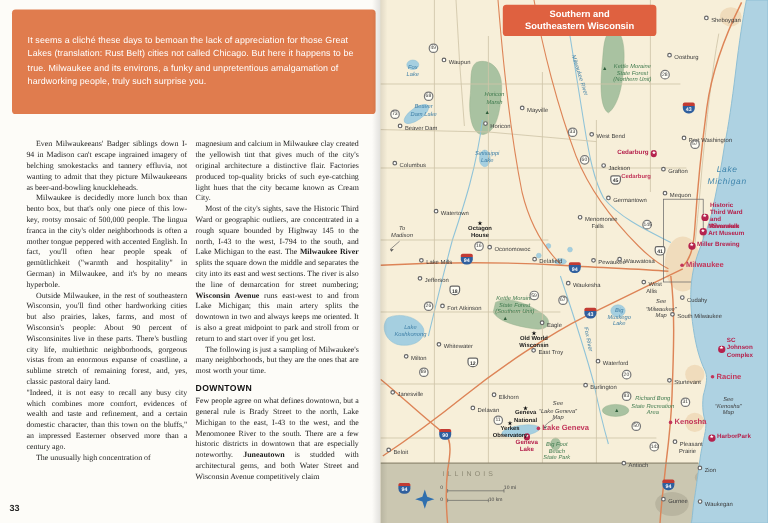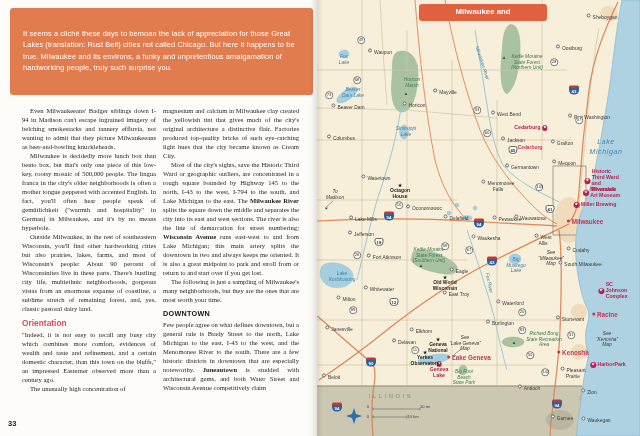--- a/index.html
+++ b/index.html
@@ -3,21 +3,21 @@
 <meta charset="utf-8">
 <style>
   html,body{margin:0;padding:0;background:#e8e8e8;}
   #spread{position:relative;width:640px;height:436px;background:#fdfcf8;overflow:hidden;
           font-family:"Liberation Sans",sans-serif;}
   
   #left-page{position:absolute;left:0;top:0;width:317px;height:436px;background:#fdfcf8;}
   .callout{position:absolute;left:10px;top:8px;width:303px;height:87px;background:#e07c4e;
            border-radius:3px;box-sizing:border-box;padding:20px 16px 0 13px;color:#fff;
            font:7.4px/11.3px "Liberation Sans",sans-serif;letter-spacing:.1px;}
-  .col{position:absolute;top:106px;color:#1f1f1f;text-align:justify;
+  .col{position:absolute;top:116px;color:#1f1f1f;text-align:justify;
        font:6.6px/9px "Liberation Serif",serif;}
   #col1{left:22px;width:134px;}
   #col2{left:163px;width:136px;}
   .col p{margin:0;text-indent:8px;}
   .col p.noindent{text-indent:0;}
   .col b{font-weight:bold;}
   h2.orient{font:bold 8.4px/10px "Liberation Sans",sans-serif;color:#d8505f;margin:5px 0 2px;}
   h3.down{font:bold 7.2px/9px "Liberation Sans",sans-serif;color:#111;margin:5px 0 2px;letter-spacing:.3px;}
   .pagenum{position:absolute;left:8px;bottom:8px;font:bold 7.5px "Liberation Sans",sans-serif;color:#222;}
   
@@ -67,21 +67,20 @@
 <div id="spread">
 
   <div id="left-page">
     <div class="callout">
       <span>It seems a cliché these days to bemoan the lack of appreciation for those Great Lakes (translation: Rust Belt) cities not called Chicago. But here it happens to be true. Milwaukee and its environs, a funky and unpretentious amalgamation of hardworking people, truly such surprise you.</span>
     </div>
     <div class="col" id="col1">
       <p>Even Milwaukeeans' Badger siblings down I-94 in Madison can't escape ingrained imagery of belching smokestacks and tannery effluvia, not wanting to admit that they picture Milwaukeeans as beer-and-bowling knuckleheads.</p>
       <p>Milwaukee is decidedly more lunch box than bento box, but that's only one piece of this low-key, rootsy mosaic of 500,000 people. The lingua franca in the city's older neighborhoods is often a mother tongue peppered with accented English. In fact, you'll often hear people speak of gemütlichkeit ("warmth and hospitality" in German) in Milwaukee, and it's by no means hyperbole.</p>
       <p>Outside Milwaukee, in the rest of southeastern Wisconsin, you'll find other hardworking cities but also prairies, lakes, farms, and most of Wisconsin's people: About 90 percent of Wisconsinites live in these parts. There's bustling city life, multiethnic neighborhoods, gorgeous vistas from an enormous expanse of coastline, a sublime stretch of remaining forest, and, yes, classic pastoral dairy land.</p>
-      <h2 class="orient">Orientation</h2>
       <p class="noindent">"Indeed, it is not easy to recall any busy city which combines more comfort, evidences of wealth and taste and refinement, and a certain domestic character, than this town on the bluffs," an impressed Easterner observed more than a century ago.</p>
       <p>The unusually high concentration of</p>
     </div>
     <div class="col" id="col2">
       <p class="noindent">magnesium and calcium in Milwaukee clay created the yellowish tint that gives much of the city's original architecture a distinctive flair. Factories produced top-quality bricks of such eye-catching light hues that the city became known as Cream City.</p>
       <p>Most of the city's sights, save the Historic Third Ward or geographic outliers, are concentrated in a rough square bounded by Highway 145 to the north, I-43 to the west, I-794 to the south, and Lake Michigan to the east. The <b>Milwaukee River</b> splits the square down the middle and separates the city into its east and west sections. The river is also the line of demarcation for street numbering; <b>Wisconsin Avenue</b> runs east-west to and from Lake Michigan; this main artery splits the downtown in two and always keeps me oriented. It is also a great midpoint to park and stroll from or return to and start over if you get lost.</p>
       <p>The following is just a sampling of Milwaukee's many neighborhoods, but they are the ones that are most worth your time.</p>
       <h3 class="down">DOWNTOWN</h3>
       <p class="noindent">Few people agree on what defines downtown, but a general rule is Brady Street to the north, Lake Michigan to the east, I-43 to the west, and the Menomonee River to the south. There are a few historic districts in downtown that are especially noteworthy. <b>Juneautown</b> is studded with architectural gems, and both Water Street and Wisconsin Avenue competitively claim</p>
     </div>
@@ -314,18 +313,19 @@
         <div class="ml l-st" style="left: 128px; top: 246px; transform: translate(-50%, -50%);"><span class="t">59</span></div>
         <div class="ml l-st" style="left: 36px; top: 310px; transform: translate(-50%, -50%);"><span class="t">89</span></div>
         <div class="ml l-st" style="left: 98px; top: 350px; transform: translate(-50%, -50%);"><span class="t">11</span></div>
         <div class="ml l-st" style="left: 205px; top: 330px; transform: translate(-50%, -50%);"><span class="t">83</span></div>
         <div class="ml l-st" style="left: 213px; top: 355px; transform: translate(-50%, -50%);"><span class="t">50</span></div>
         <div class="ml l-st" style="left: 254px; top: 335px; transform: translate(-50%, -50%);"><span class="t">31</span></div>
         <div class="ml l-st" style="left: 228px; top: 372px; transform: translate(-50%, -50%);"><span class="t">142</span></div>
         <div class="ml l-st" style="left: 205px; top: 312px; transform: translate(-50%, -50%);"><span class="t">20</span></div>
       </div>
     <div class="map-banner">
-      <div>Milwaukee and</div>
+      <div>Southern and</div>
+      <div>Southeastern Wisconsin</div>
     </div>
   </div>
 
   <div class="gutter"></div>
 </div>
 
 </body></html>

